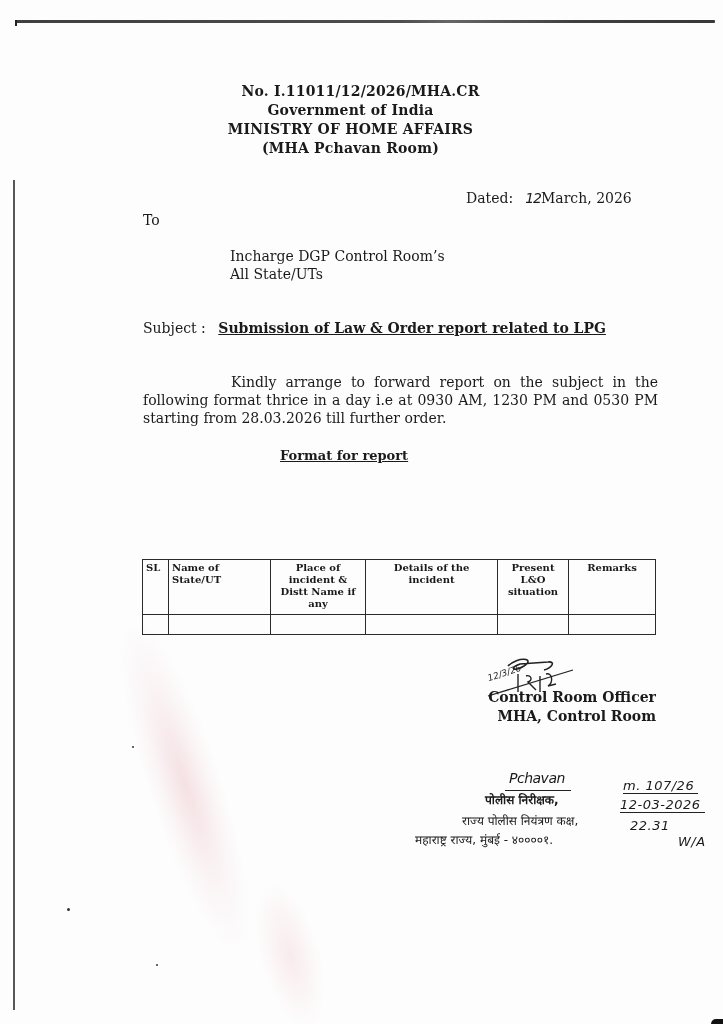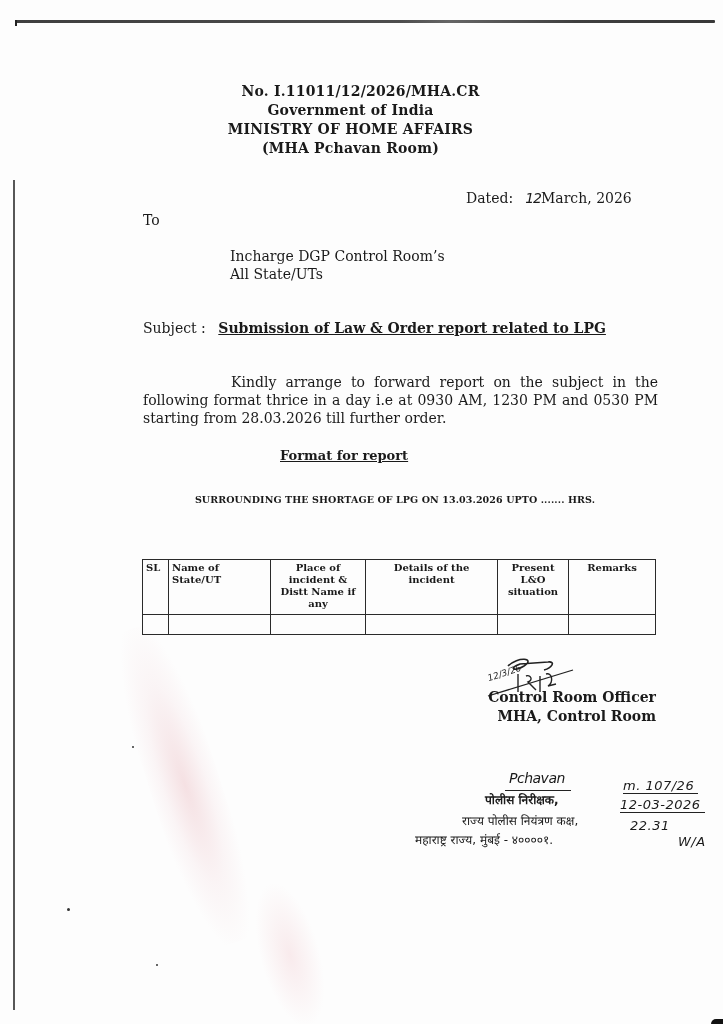--- a/index.html
+++ b/index.html
@@ -251,21 +251,20 @@
   <div class="subject">
     <span>Subject :</span>
     <span class="subj-title">Submission of Law &amp; Order report related to LPG</span>
   </div>
 
   <div class="body-para">Kindly arrange to forward report on the subject in the following format thrice in a day i.e at 0930 AM, 1230 PM and 0530 PM starting from 28.03.2026 till further order.</div>
 
   <div class="format-title">Format for report</div>
 
   <div class="report-heading">
-    <div>SURROUNDING THE SHORTAGE OF LPG ON 13.03.2026 UPTO ....... HRS.</div>
   </div>
 
   <table class="report">
     <tbody>
         <tr class="hdr-row">
       <th class="left" style="width:19px;">SL</th>
       <th class="left" style="width:95px;">Name of State/UT</th>
       <th style="width:88px;">Place of incident &amp; Distt Name if any</th>
       <th style="width:125px;">Details of the incident</th>
       <th style="width:64px;text-align:center;">Present L&amp;O situation</th>

